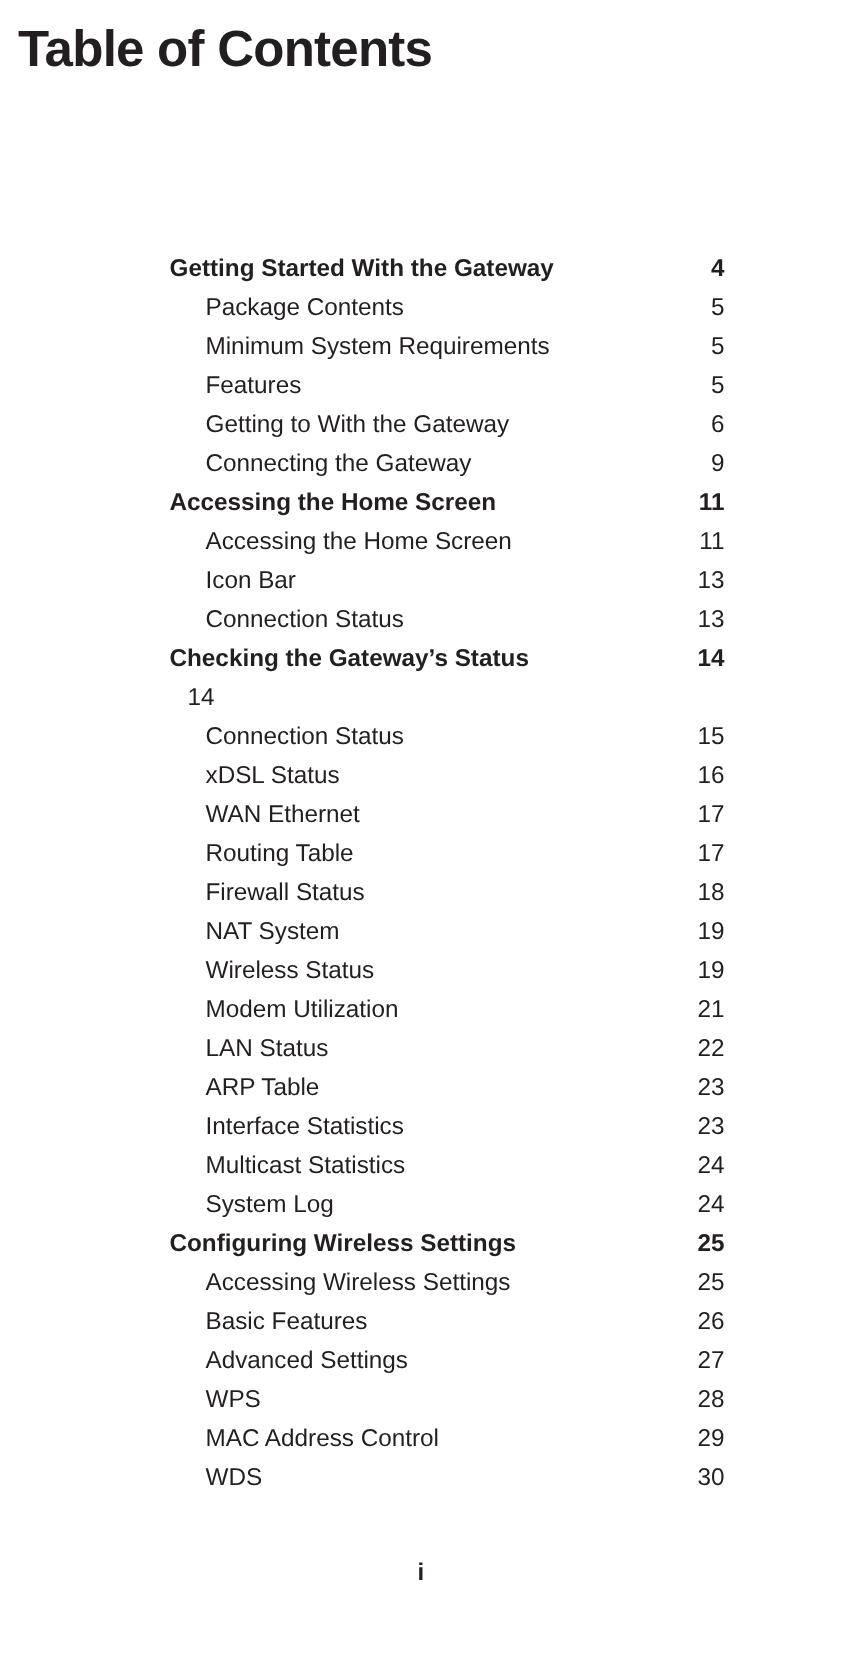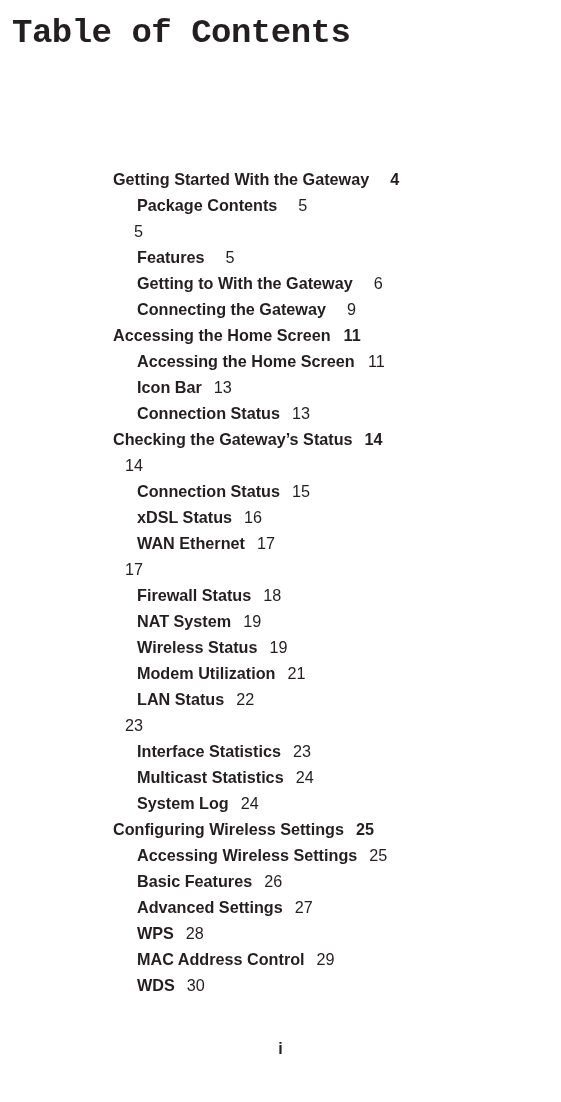--- a/index.html
+++ b/index.html
@@ -10,41 +10,40 @@
       color: #231f20;
       position: relative;
     }
     .page-title {
       font-size: 34px;
       font-weight: 700;
       letter-spacing: -0.5px;
       position: absolute;
       left: 12px;
       top: 14px;
-      font-family: Liberation Mono, monospace;
     }
     .toc {
       position: absolute;
       left: 113px;
       top: 166px;
       width: 370px;
     }
     .row {
       display: flex;
-      justify-content: flex-start;
+      justify-content: space-between;
       align-items: baseline;
       line-height: 26px;
       font-size: 16.2px;
     }
     .row.section {
       font-weight: 700;
     }
     .row.sub .label {
       padding-left: 24px;
-      font-weight: 700;
+      font-weight: 400;
     }
     .row .page {
       text-align: right;
       min-width: 30px;
     }
     .row.section .page { font-weight: 700; }
     .row.sub .page { font-weight: 400; }
     .page-number {
       position: absolute;
       bottom: 44px;
@@ -63,20 +62,21 @@
 <div class="toc" id="toc-container">
     <div class="row section">
       <span class="label">Getting Started With the Gateway</span>
       <span class="page">4</span>
     </div>
     <div class="row sub">
       <span class="label">Package Contents</span>
       <span class="page">5</span>
     </div>
     <div class="row sub">
+      <span class="label">Minimum System Requirements</span>
       <span class="page">5</span>
     </div>
     <div class="row sub">
       <span class="label">Features</span>
       <span class="page">5</span>
     </div>
     <div class="row sub">
       <span class="label">Getting to With the Gateway</span>
       <span class="page">6</span>
     </div>
@@ -113,20 +113,21 @@
     </div>
     <div class="row sub">
       <span class="label">xDSL Status</span>
       <span class="page">16</span>
     </div>
     <div class="row sub">
       <span class="label">WAN Ethernet</span>
       <span class="page">17</span>
     </div>
     <div class="row sub">
+      <span class="label">Routing Table</span>
       <span class="page">17</span>
     </div>
     <div class="row sub">
       <span class="label">Firewall Status</span>
       <span class="page">18</span>
     </div>
     <div class="row sub">
       <span class="label">NAT System</span>
       <span class="page">19</span>
     </div>
@@ -136,20 +137,21 @@
     </div>
     <div class="row sub">
       <span class="label">Modem Utilization</span>
       <span class="page">21</span>
     </div>
     <div class="row sub">
       <span class="label">LAN Status</span>
       <span class="page">22</span>
     </div>
     <div class="row sub">
+      <span class="label">ARP Table</span>
       <span class="page">23</span>
     </div>
     <div class="row sub">
       <span class="label">Interface Statistics</span>
       <span class="page">23</span>
     </div>
     <div class="row sub">
       <span class="label">Multicast Statistics</span>
       <span class="page">24</span>
     </div>

